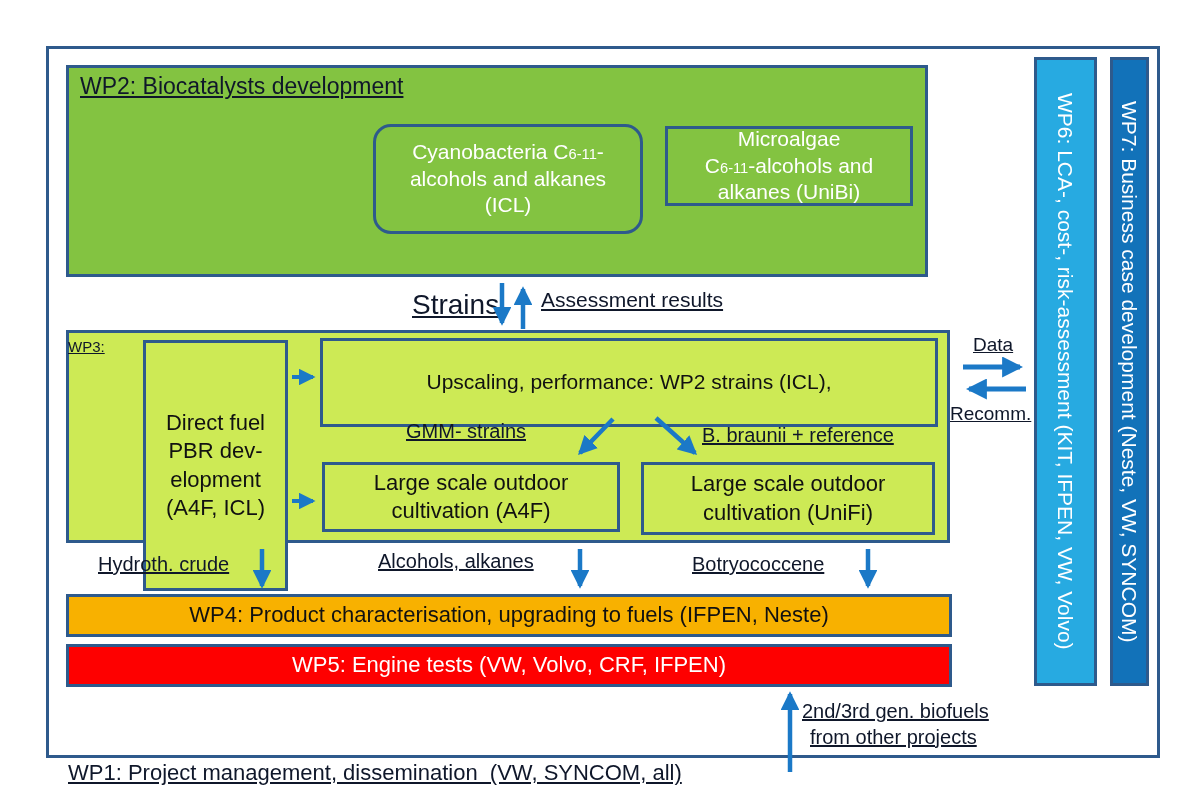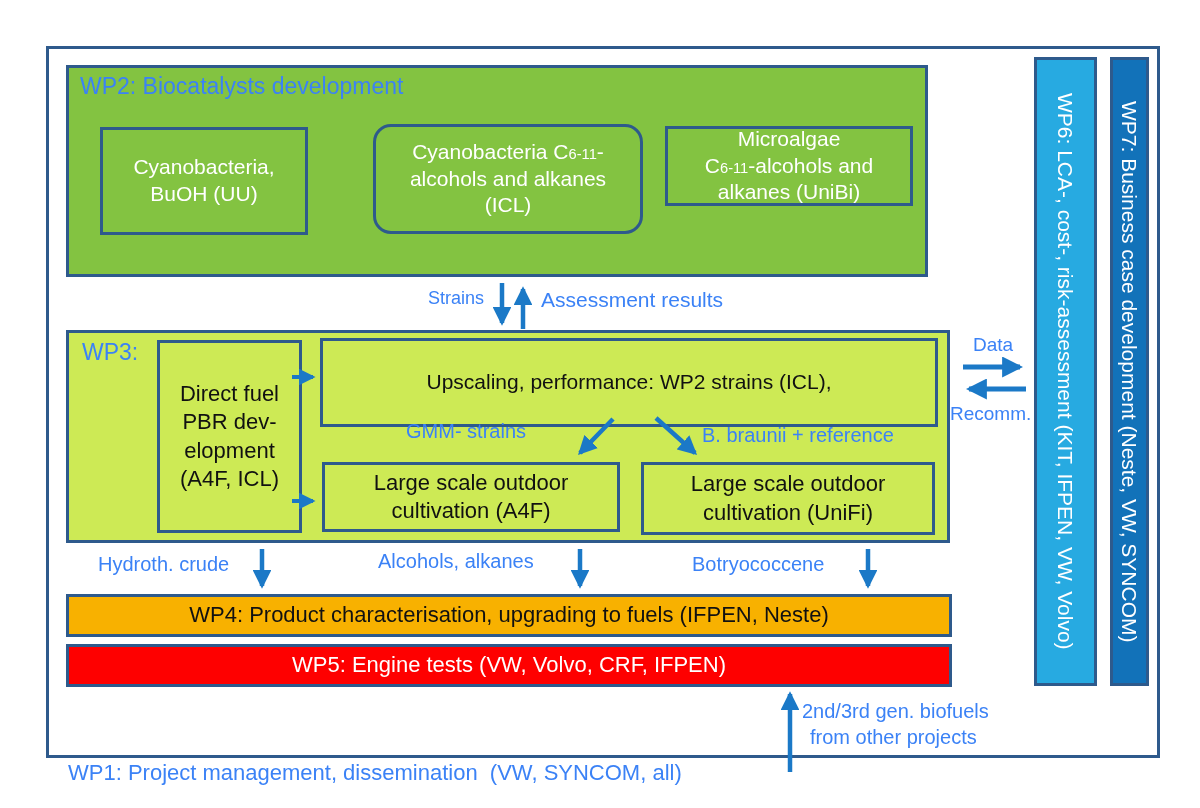--- a/index.html
+++ b/index.html
@@ -12,21 +12,21 @@
     position:absolute;box-sizing:border-box;border:3px solid var(--navy,#2e5a8c);
     display:flex;flex-direction:column;align-items:center;justify-content:center;
     text-align:center;line-height:1.28;
   }
   .line{white-space:nowrap;}
   .fill-green{background:var(--wp2_green,#83c341);}
   .fill-lgreen{background:var(--wp3_green,#cdea55);}
   .fill-orange{background:var(--wp4_orange,#f8b100);}
   .fill-red{background:var(--wp5_red,#fe0000);text-align:center;}
   .white{color:#fff;}
-  .lbl{position:absolute;line-height:1.25;color:#3b82f6;white-space:nowrap;}
+  .lbl{position:absolute;line-height:1.25;color:#0f172a;white-space:nowrap;text-decoration:underline;}
   .small-sub{font-size:0.7em;}
   .vbar{
     position:absolute;box-sizing:border-box;border:3px solid var(--navy,#2e5a8c);
     display:flex;align-items:center;justify-content:center;
   }
   .vbar span{writing-mode:vertical-rl;color:#fff;font-size:21px;line-height:1;white-space:nowrap;}
   .fill-cyan{background:var(--wp6_cyan,#27aae1);}
   .fill-blue{background:var(--wp7_blue,#1272b9);}
   svg.arrows{position:absolute;left:0;top:0;pointer-events:none;}
   svg.arrows line{stroke:var(--arrow,#1b79c7);stroke-width:4.5;marker-end:url(#ah);}
@@ -36,44 +36,40 @@
 </head>
 <body>
 
 <div class="canvas">
 
   <div class="frame" style="left:46px;top:46px;width:1114px;height:712px;"></div>
 
   <div class="box fill-green" style="left:66px;top:65px;width:862px;height:212px;"></div>
   <div class="lbl" style="left:80px;top:72px;font-size:23px;">WP2: Biocatalysts development</div>
 
-  <div class="box fill-green white" style="left:100px;top:127px;width:208px;height:108px;font-size:21px;">
-    <div class="line">Cyanobacteria,</div>
-    <div class="line">BuOH (UU)</div>
-  </div>
 
   <div class="box fill-green white" style="left:373px;top:124px;width:270px;height:110px;font-size:21px;border-radius:18px;">
     <div class="line"><span>Cyanobacteria C</span><span class="small-sub">6-11</span><span>-</span></div>
     <div class="line">alcohols and alkanes</div>
     <div class="line">(ICL)</div>
   </div>
 
   <div class="box fill-green white" style="left:665px;top:126px;width:248px;height:80px;font-size:21px;">
     <div class="line">Microalgae</div>
     <div class="line"><span>C</span><span class="small-sub">6-11</span><span>-alcohols and</span></div>
     <div class="line">alkanes (UniBi)</div>
   </div>
 
-  <div class="lbl" style="left:412px;top:287px;font-size:18px;margin-left:16px;">Strains</div>
+  <div class="lbl" style="left:412px;top:287px;font-size:28px;">Strains</div>
   <div class="lbl" style="left:541px;top:287px;font-size:21px;">Assessment results</div>
 
   <div class="box fill-lgreen" style="left:66px;top:330px;width:884px;height:213px;"></div>
-  <div class="lbl" style="left:82px;top:338px;font-size:23px;">WP3:</div>
+  <div class="lbl" style="left:68px;top:338px;font-size:15px;">WP3:</div>
 
-  <div class="box fill-lgreen" style="left:143px;top:340px;width:145px;height:193px;font-size:22px;margin-left:14px;">
+  <div class="box fill-lgreen" style="left:143px;top:340px;width:145px;height:251px;font-size:22px;">
     <div class="line">Direct fuel</div>
     <div class="line">PBR dev-</div>
     <div class="line">elopment</div>
     <div class="line">(A4F, ICL)</div>
   </div>
 
   <div class="box fill-lgreen" style="left:320px;top:338px;width:618px;height:89px;font-size:21px;">
     <div class="line">Upscaling, performance: WP2 strains (ICL),</div>
   </div>
 

